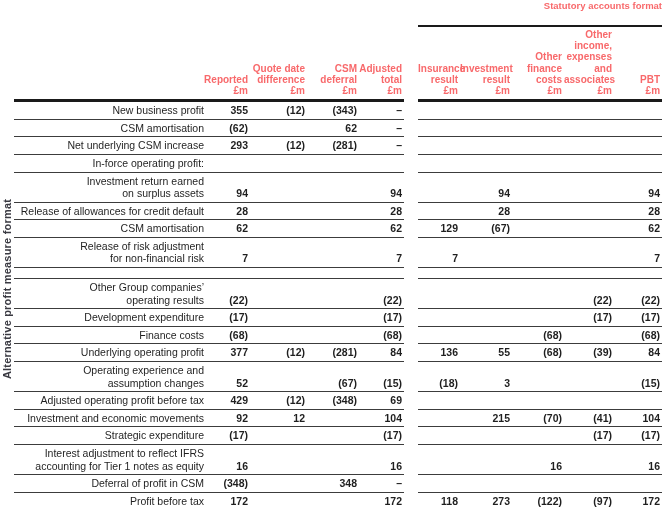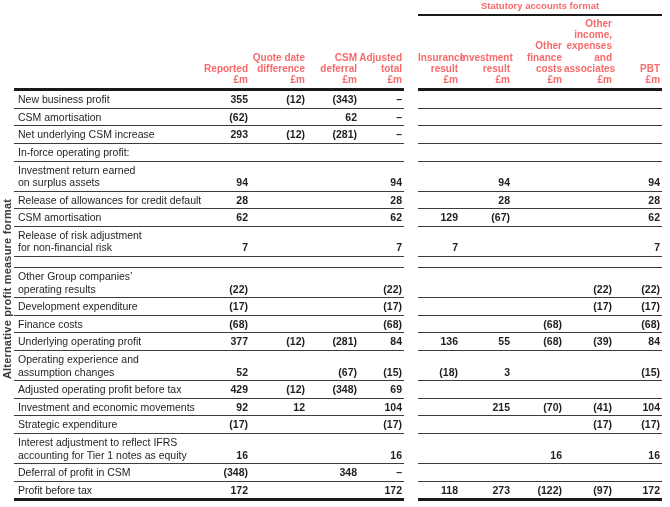--- a/index.html
+++ b/index.html
@@ -36,24 +36,24 @@
   col.c-csm{width:52px;} col.c-adj{width:45px;} col.c-sp{width:14px;}
   col.c-ins{width:42px;} col.c-inv{width:52px;} col.c-fin{width:52px;}
   col.c-oth{width:50px;} col.c-pbt{width:48px;}
   td, th { padding:0; }
   
   tr.banner-row td { border:none; height:15px; }
   td.banner {
     color:var(--accent);
     font-weight:bold;
     font-size:9.5px;
-    text-align:center;
+    text-align:right;
     vertical-align:top;
     border-bottom:2px solid #1a1a1a !important;
-    padding-bottom:3px;
+    padding-bottom:14px;
   }
   
   th.colhead, th.labelhead {
     border-bottom:3px solid #1a1a1a;
   }
   th.colhead {
     color:var(--accent);
     font-weight:bold;
     font-size:10px;
     line-height:1.12;
@@ -66,21 +66,21 @@
   .sp { border:none !important; }
   
   tbody td {
     border-bottom:1px solid #3c3c3c;
     font-size:10.5px;
     line-height:1.2;
     vertical-align:bottom;
     padding:2px 0 2px 0;
   }
   td.lbl {
-    text-align:left;
+    text-align:right;
     padding-left:4px;
     white-space:pre-line;
   }
   td.num {
     text-align:right;
     font-weight:bold;
     padding-right:2px;
     font-size:10.5px;
   }
   tr.bold td.lbl { font-weight:normal; }

